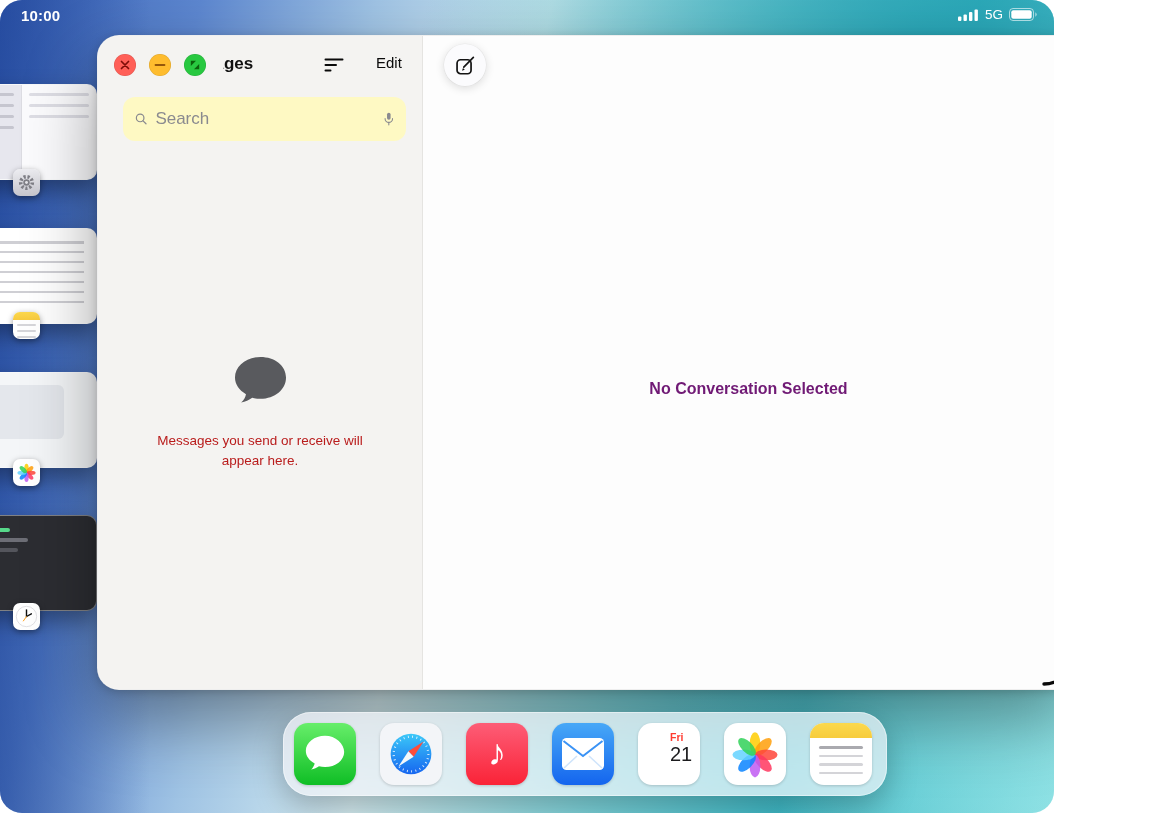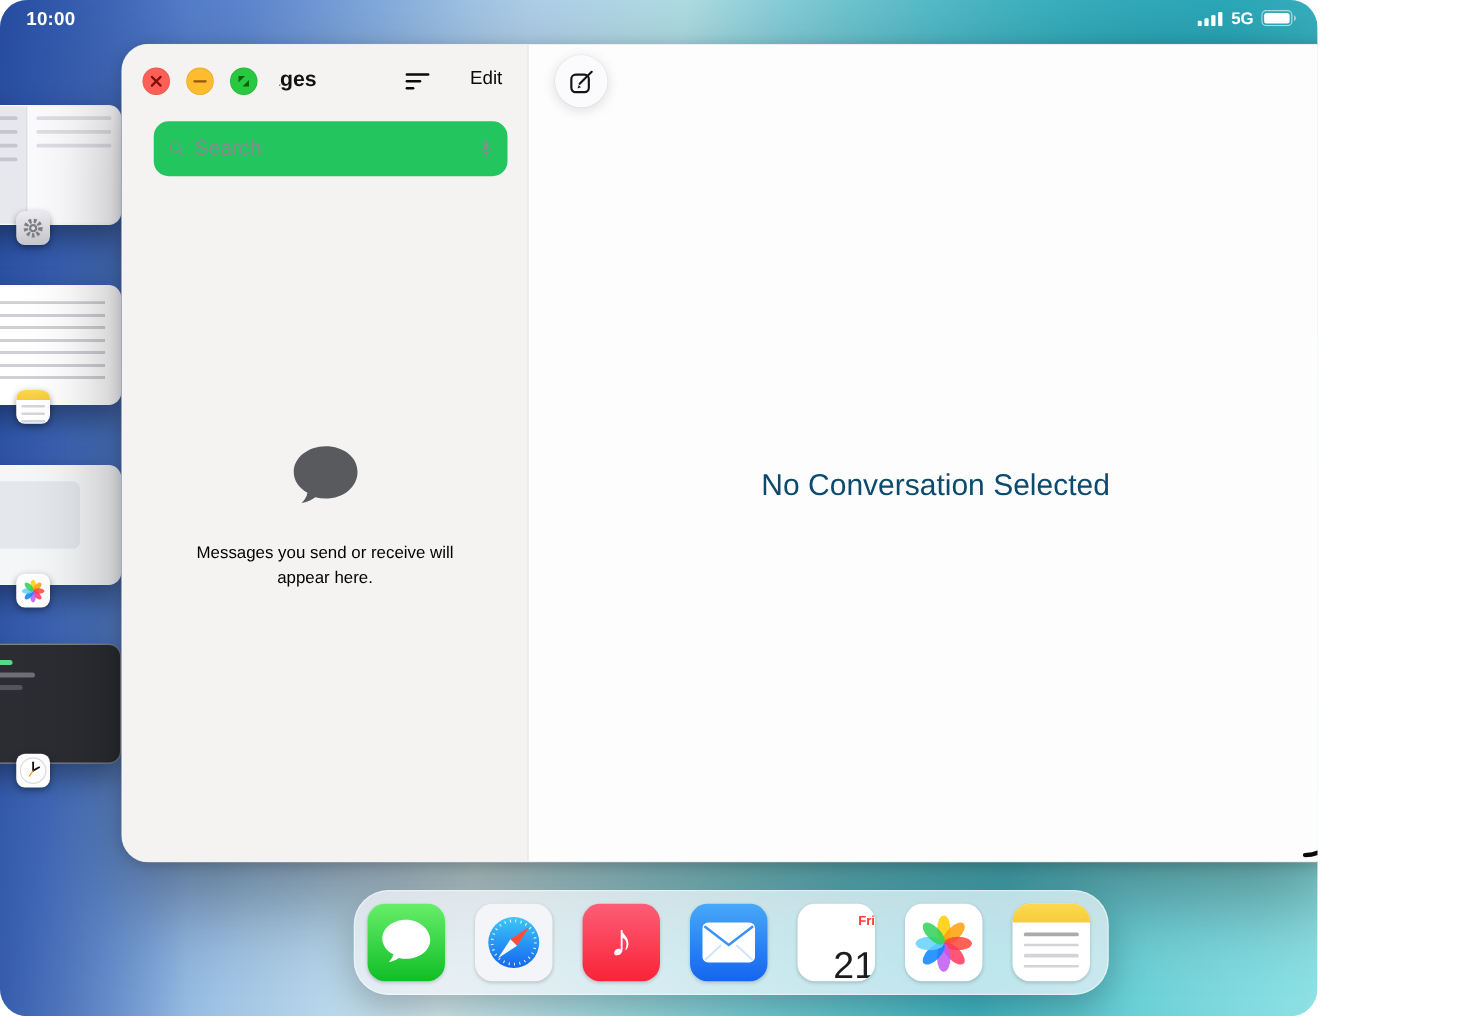--- a/index.html
+++ b/index.html
@@ -22,21 +22,21 @@
   }
   .wallpaper::before {
     content:""; position:absolute; inset:0;
     background:linear-gradient(90deg, rgba(22,58,142,.55), rgba(22,58,142,0) 150px);
   }
 
   
   .status-bar { position:absolute; left:0; right:0; top:0; height:28px; z-index:6; color:#fff; }
   .status-time { position:absolute; left:21px; top:7px; font-size:15px; font-weight:700; letter-spacing:.2px; }
   .status-right { position:absolute; right:16px; top:7px; display:flex; align-items:center; gap:6px; }
-  .net-label { font-size:13.5px; font-weight:700; }
+  .net-label { font-size:13.5px; font-weight:400; }
 
   
   .stage-strip { position:absolute; left:0; top:0; bottom:0; width:100px; z-index:1; }
   .thumb {
     position:absolute; left:-33px; width:130px; height:96px;
     border-radius:10px; overflow:hidden;
     box-shadow:0 10px 22px rgba(0,0,0,.35);
     border:1px solid rgba(255,255,255,.4);
     cursor:pointer;
   }
@@ -99,42 +99,42 @@
     box-shadow:inset 0 0 0 .5px rgba(0,0,0,.12); }
   .light.close { background:#ff5f57; }
   .light.mini  { background:#febc2e; }
   .light.zoom  { background:#28c840; }
 
   .filter-btn { position:absolute; left:224px; top:17px; width:24px; height:24px; cursor:pointer; z-index:2; }
   .edit-btn { position:absolute; left:278px; top:18px; font-size:15px; color:#0a0a0a; cursor:pointer; z-index:2; }
 
   .search-field {
     position:absolute; left:25px; top:61px; width:283px; height:44px;
-    background:#22c55e; border-radius:12px;
+    background:#fef9c3; border-radius:12px;
     display:flex; align-items:center; padding:0 12px; gap:8px;
   }
   .search-input {
     flex:1; border:none; outline:none; background:transparent;
     font-family:"Liberation Sans","DejaVu Sans",sans-serif;
     font-size:17px; color:#333;
   }
   .search-input::placeholder { color:#8a8a8f; }
 
   .empty-sidebar { position:absolute; left:0; right:0; top:318px; text-align:center; }
   .empty-sidebar .bubble { margin-bottom:12px; }
   .empty-title { font-size:20px; font-weight:700; color:#0a0a0a; }
-  .empty-sub { margin:8px auto 0; max-width:238px; font-size:13.5px; line-height:1.45; color:#000000; }
+  .empty-sub { margin:8px auto 0; max-width:238px; font-size:13.5px; line-height:1.45; color:#b91c1c; }
 
   .compose-btn {
     position:absolute; left:21px; top:8px; width:42px; height:42px;
     border-radius:50%; background:#fbfbfd; cursor:pointer;
     box-shadow:0 0 0 .5px rgba(0,0,0,.05), 0 2px 10px rgba(0,0,0,.14);
     display:flex; align-items:center; justify-content:center;
   }
-  .no-convo { font-size:24px; font-weight:400; color:#0c4a6e; transform:translateY(26px); }
+  .no-convo { font-size:16px; font-weight:700; color:#701a75; transform:translateY(26px); }
 
   .resize-handle { position:absolute; left:1040px; top:652px; z-index:3; cursor:nwse-resize; }
 
   
   .dock {
     position:absolute; left:283px; top:712px; width:604px; height:84px; z-index:4;
     border-radius:28px; background:rgba(242,242,246,.75);
     backdrop-filter:blur(22px) saturate(1.5);
     box-shadow:0 12px 30px rgba(0,0,0,.25), inset 0 0 0 1px rgba(255,255,255,.45);
     display:flex; align-items:center; gap:24px; padding:0 11px;
@@ -142,23 +142,23 @@
   .dock-icon {
     width:62px; height:62px; border-radius:14px; overflow:hidden; cursor:pointer;
     position:relative; flex:0 0 62px;
     box-shadow:0 1px 3px rgba(0,0,0,.18);
   }
   .di-messages { background:linear-gradient(180deg,#67ee6a,#0fbe25); display:flex; align-items:center; justify-content:center; }
   .di-safari   { background:#f3f5f8; display:flex; align-items:center; justify-content:center; }
   .di-music    { background:linear-gradient(180deg,#fd5d77,#fa2337); display:flex; align-items:center; justify-content:center; }
   .music-note  { color:#fff; font-size:37px; line-height:1; transform:translateY(-2px); }
   .di-mail     { background:linear-gradient(180deg,#47a8f7,#1465ee); display:flex; align-items:center; justify-content:center; }
-  .di-calendar { background:#fff; text-align:right; }
+  .di-calendar { background:#fff; text-align:left;padding-left:32px; }
   .cal-weekday { margin-top:8px; font-size:10.5px; font-weight:700; color:#ff3b30; }
-  .cal-day { font-size:30px; font-weight:300; color:#1c1c1e; line-height:1; margin-top:15px; }
+  .cal-day { font-size:20px; font-weight:300; color:#1c1c1e; line-height:1; margin-top:1px; }
   .di-photos   { background:#fff; display:flex; align-items:center; justify-content:center; }
   .di-notes    { background:#fff; }
   .notes-top { height:15px; background:linear-gradient(#fbd94e,#f7cc3c); }
   .notes-line { height:2.5px; border-radius:1.5px; background:#d4d4d8; margin:6px 9px 0; }
   .notes-line.dark { background:#aaaaaf; margin-top:8px; }
 </style>
 </head>
 <body>
 
 <div class="screen">

